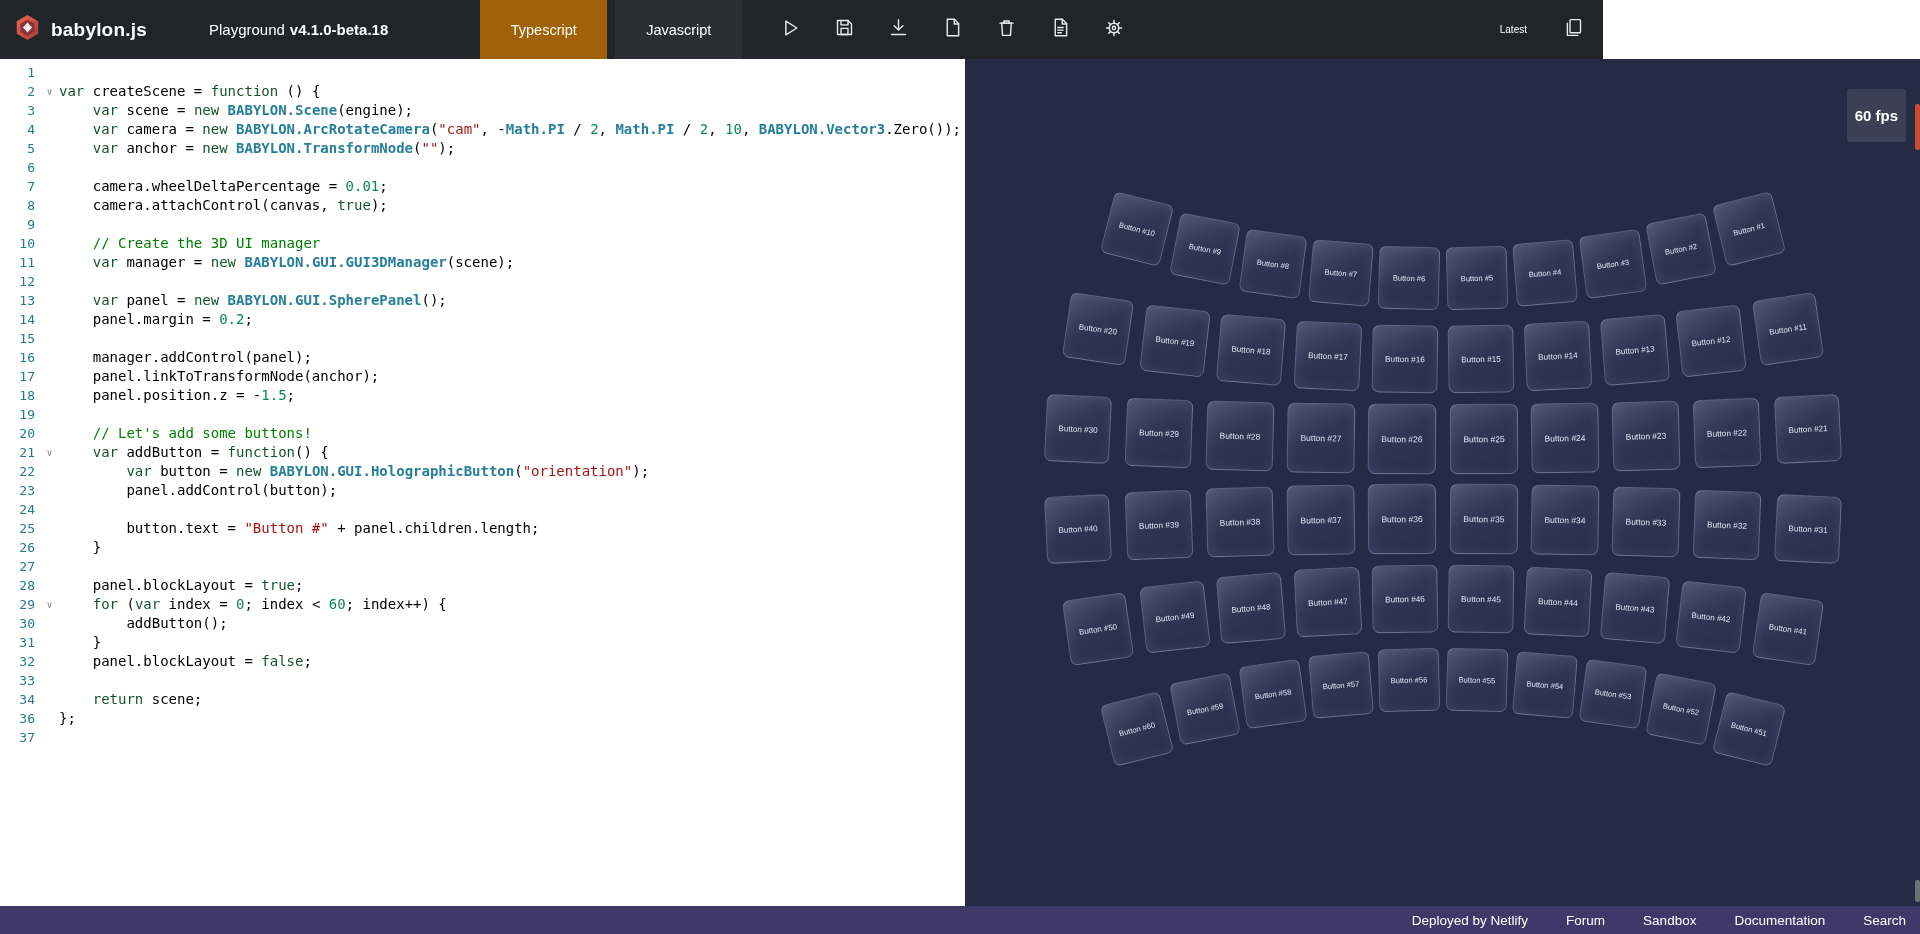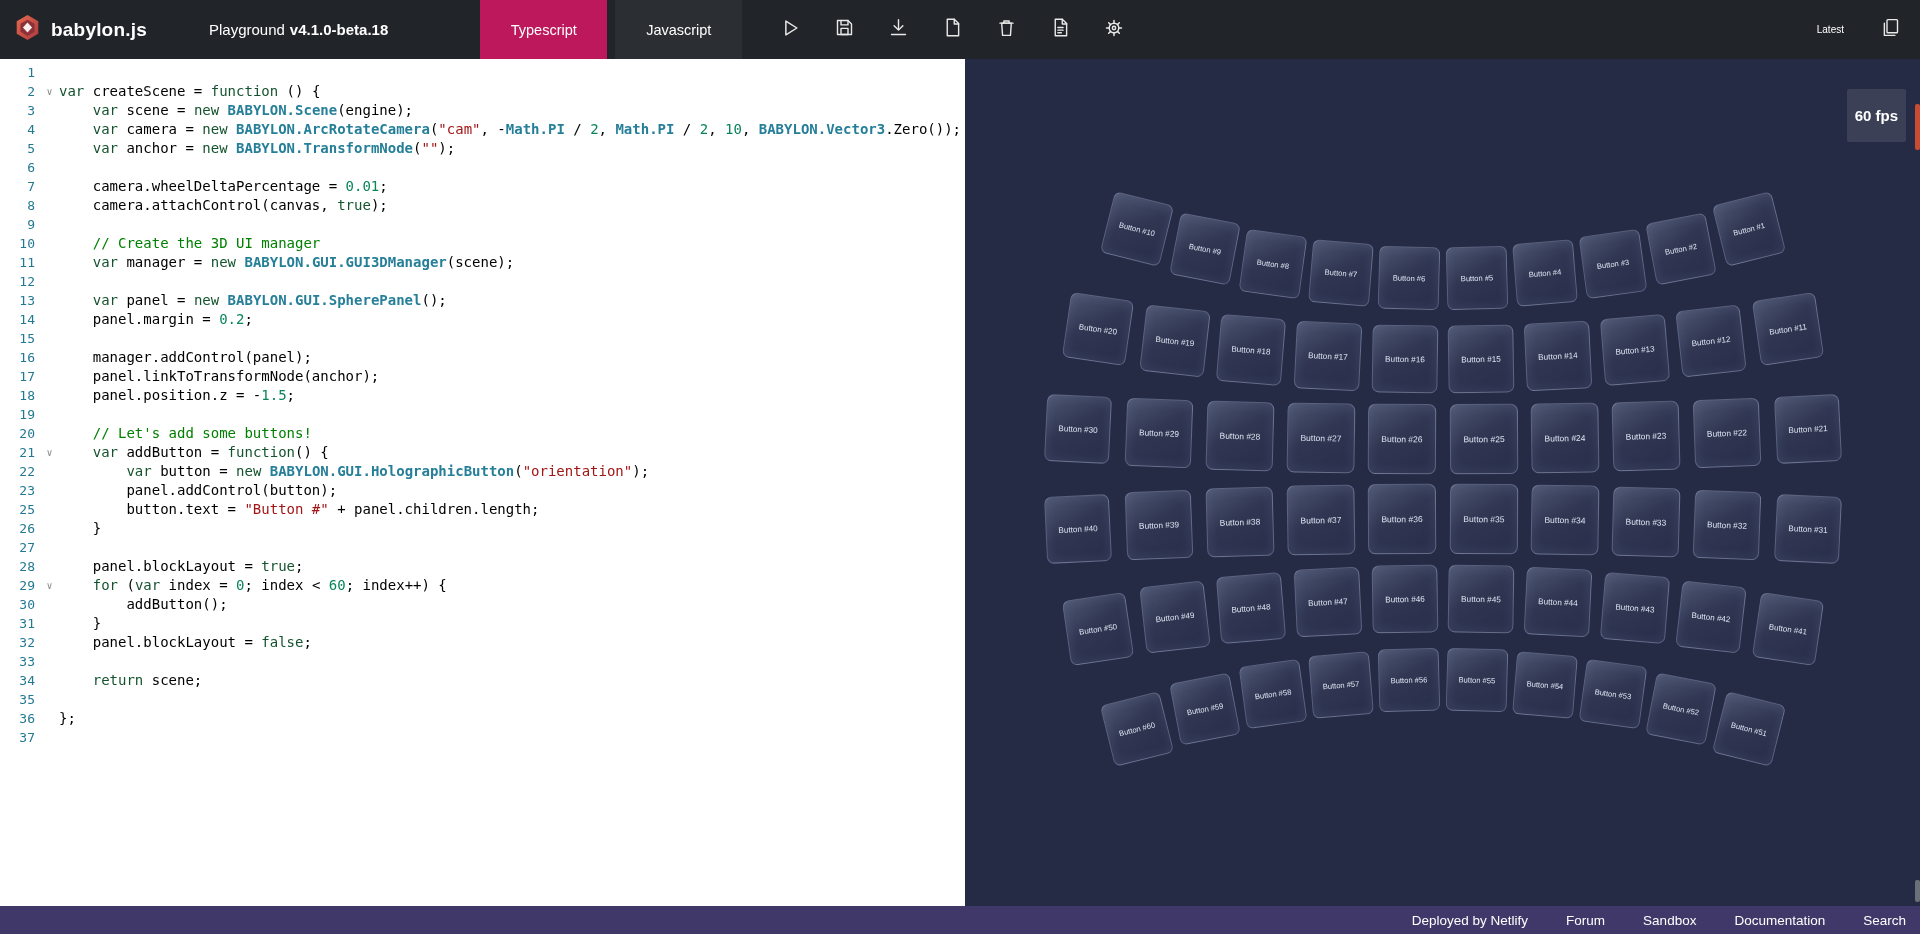--- a/index.html
+++ b/index.html
@@ -4,33 +4,33 @@
 <style>
   * { box-sizing: border-box; }
   html, body { margin:0; padding:0; }
   body {
     width:1920px; height:934px; overflow:hidden; position:relative;
     font-family:"Liberation Sans", sans-serif; background:#ffffff;
   }
 
   
   .header {
-    position:absolute; top:0; left:0; width:1920px; height:59px;
+    position:absolute; top:0; left:0; width:1603px; height:59px;
     background:#212428; display:flex; align-items:center; color:#fff;
   }
   .brand { display:flex; align-items:center; gap:10px; padding-left:14px; }
   .brand-name { font-size:19px; font-weight:bold; letter-spacing:0.2px; }
   .product { margin-left:62px; font-size:15px; white-space:nowrap; }
   .product b { margin-left:5px; }
   .tabs { margin-left:92px; height:59px; display:flex; gap:8px; }
   .tab {
     width:127px; height:59px; display:flex; align-items:center; justify-content:center;
     font-size:14.5px; cursor:pointer;
   }
-  .tab.active { background:#be185d; }
+  .tab.active { background:#a16207; }
   .tab.inactive { background:#2b2e33; }
   .header-icons { display:flex; align-items:center; gap:26px; margin-left:34px; }
   .icon-btn { width:28px; height:28px; display:flex; align-items:center; justify-content:center; cursor:pointer; }
   .icon-btn svg { stroke:#e9e9e9; fill:none; stroke-width:1.6; stroke-linecap:round; stroke-linejoin:round; }
   .header-spacer { flex:1; }
   .version-dropdown { font-size:10px; margin-right:32px; cursor:pointer; }
   .pages-btn { margin-right:16px; }
 
   
   .editor {
@@ -216,31 +216,31 @@
       <div class="code-line"><span class="line-number">14</span><span class="fold"></span><span class="line-content"><span class="tk-d">    panel.margin = </span><span class="tk-n">0.2</span><span class="tk-d">;</span></span></div>
       <div class="code-line"><span class="line-number">15</span><span class="fold"></span><span class="line-content"></span></div>
       <div class="code-line"><span class="line-number">16</span><span class="fold"></span><span class="line-content"><span class="tk-d">    manager.addControl(panel);</span></span></div>
       <div class="code-line"><span class="line-number">17</span><span class="fold"></span><span class="line-content"><span class="tk-d">    panel.linkToTransformNode(anchor);</span></span></div>
       <div class="code-line"><span class="line-number">18</span><span class="fold"></span><span class="line-content"><span class="tk-d">    panel.position.z = -</span><span class="tk-n">1.5</span><span class="tk-d">;</span></span></div>
       <div class="code-line"><span class="line-number">19</span><span class="fold"></span><span class="line-content"></span></div>
       <div class="code-line"><span class="line-number">20</span><span class="fold"></span><span class="line-content"><span class="tk-d">    </span><span class="tk-c">// Let's add some buttons!</span></span></div>
       <div class="code-line"><span class="line-number">21</span><span class="fold">∨</span><span class="line-content"><span class="tk-d">    </span><span class="tk-k">var</span><span class="tk-d"> addButton = </span><span class="tk-k">function</span><span class="tk-d">() {</span></span></div>
       <div class="code-line"><span class="line-number">22</span><span class="fold"></span><span class="line-content"><span class="tk-d">        </span><span class="tk-k">var</span><span class="tk-d"> button = </span><span class="tk-k">new</span><span class="tk-d"> </span><span class="tk-t">BABYLON.GUI.HolographicButton</span><span class="tk-d">(</span><span class="tk-s">"orientation"</span><span class="tk-d">);</span></span></div>
       <div class="code-line"><span class="line-number">23</span><span class="fold"></span><span class="line-content"><span class="tk-d">        panel.addControl(button);</span></span></div>
+      <div class="code-line"><span class="line-number">24</span><span class="fold"></span><span class="line-content"></span></div>
       <div class="code-line"><span class="line-number">25</span><span class="fold"></span><span class="line-content"><span class="tk-d">        button.text = </span><span class="tk-s">"Button #"</span><span class="tk-d"> + panel.children.length;</span></span></div>
       <div class="code-line"><span class="line-number">26</span><span class="fold"></span><span class="line-content"><span class="tk-d">    }</span></span></div>
       <div class="code-line"><span class="line-number">27</span><span class="fold"></span><span class="line-content"></span></div>
       <div class="code-line"><span class="line-number">28</span><span class="fold"></span><span class="line-content"><span class="tk-d">    panel.blockLayout = </span><span class="tk-k">true</span><span class="tk-d">;</span></span></div>
       <div class="code-line"><span class="line-number">29</span><span class="fold">∨</span><span class="line-content"><span class="tk-d">    </span><span class="tk-k">for</span><span class="tk-d"> (</span><span class="tk-k">var</span><span class="tk-d"> index = </span><span class="tk-n">0</span><span class="tk-d">; index &lt; </span><span class="tk-n">60</span><span class="tk-d">; index++) {</span></span></div>
       <div class="code-line"><span class="line-number">30</span><span class="fold"></span><span class="line-content"><span class="tk-d">        addButton();</span></span></div>
       <div class="code-line"><span class="line-number">31</span><span class="fold"></span><span class="line-content"><span class="tk-d">    }</span></span></div>
       <div class="code-line"><span class="line-number">32</span><span class="fold"></span><span class="line-content"><span class="tk-d">    panel.blockLayout = </span><span class="tk-k">false</span><span class="tk-d">;</span></span></div>
       <div class="code-line"><span class="line-number">33</span><span class="fold"></span><span class="line-content"></span></div>
       <div class="code-line"><span class="line-number">34</span><span class="fold"></span><span class="line-content"><span class="tk-d">    </span><span class="tk-k">return</span><span class="tk-d"> scene;</span></span></div>
-      <div class="code-line"><span class="line-number">35</span><span class="fold"></span><span class="line-content"></span></div>
       <div class="code-line"><span class="line-number">36</span><span class="fold"></span><span class="line-content"><span class="tk-d">};</span></span></div>
       <div class="code-line"><span class="line-number">37</span><span class="fold"></span><span class="line-content"></span></div>
     </div>
 </div>
 <div class="editor-scrollbar"></div>
 
 <div class="render-canvas">
   <div id="button-grid">
       <div class="holo-button" style="left: 784px; top: 170px; transform: translate(-50%, -50%) rotate(-14deg) scale(0.95);">Button #1</div>
       <div class="holo-button" style="left: 716px; top: 189.753px; transform: translate(-50%, -50%) rotate(-10.9deg) scale(0.95);">Button #2</div>

